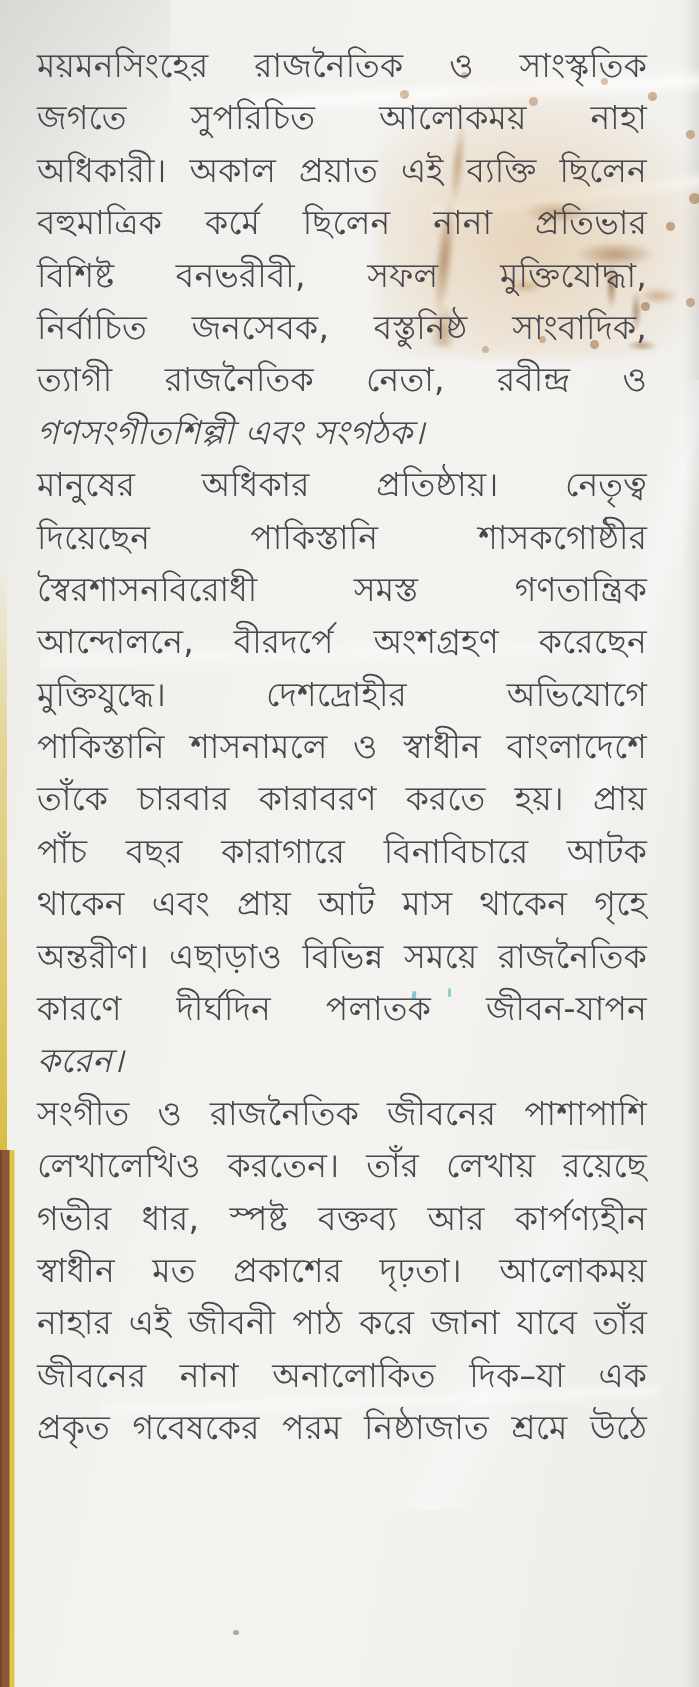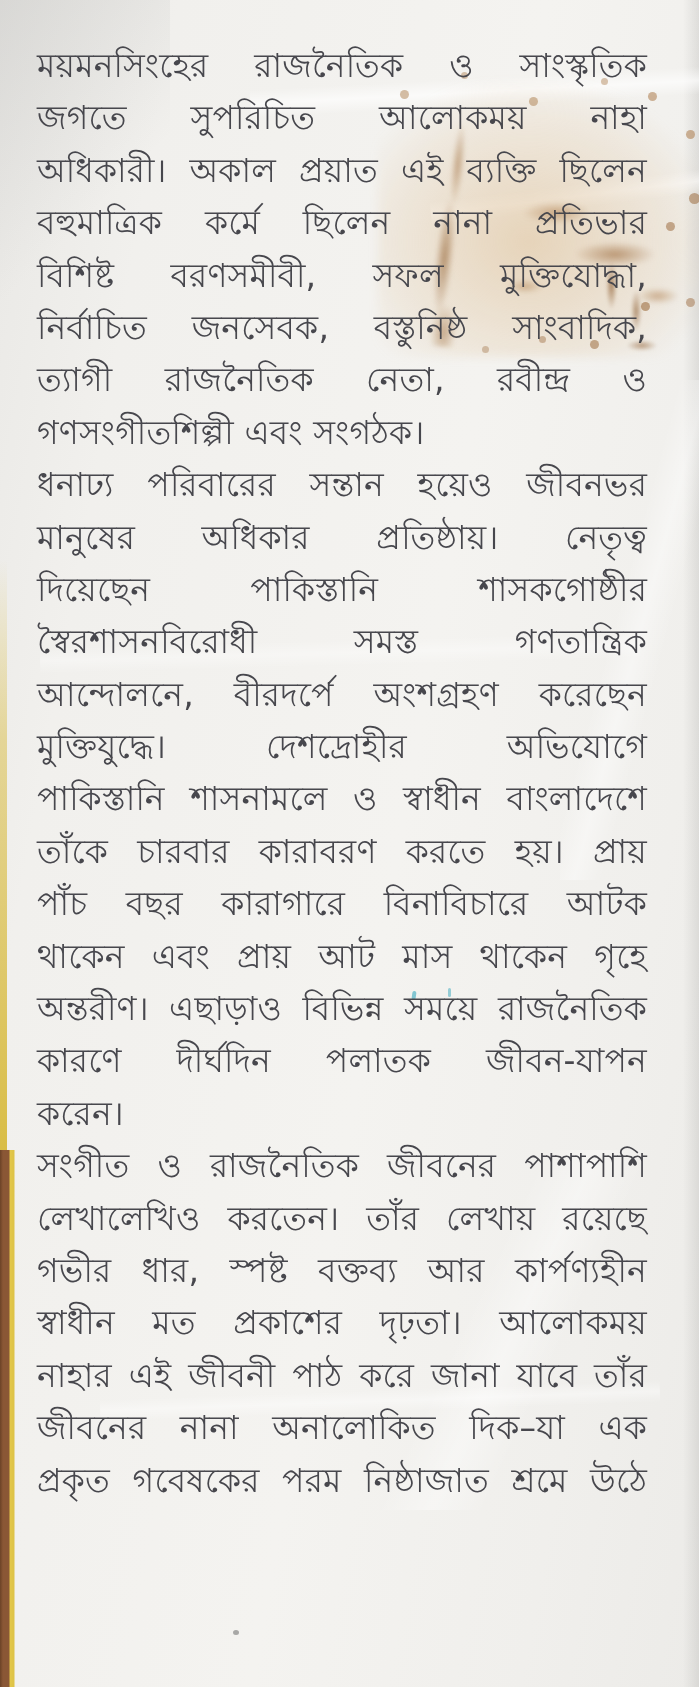--- a/index.html
+++ b/index.html
@@ -93,21 +93,21 @@
     letter-spacing: 0.2px;
   }
   .line {
     height: 52.4px;
     line-height: 52.4px;
     text-align: justify;
     text-align-last: justify;
     white-space: nowrap;
     overflow: visible;
   }
-  .line.end { text-align-last: left; }
+  .line.end { text-align-last: left; font-style: italic; }
 </style>
 </head>
 <body>
 
 <div class="page">
 
   <div class="overlay shade-top-left"></div>
   <div class="overlay shade-right-edge"></div>
   <div class="overlay sheen-1"></div>
   <div class="overlay sheen-2"></div>
@@ -128,27 +128,26 @@
   <div class="overlay speck-cyan-1"></div>
   <div class="overlay speck-cyan-2"></div>
   <div class="overlay dot-gray"></div>
 
   <div class="text-block">
     <div class="para">
       <div class="line">ময়মনসিংহের রাজনৈতিক ও সাংস্কৃতিক</div>
       <div class="line">জগতে সুপরিচিত আলোকময় নাহা</div>
       <div class="line">অধিকারী। অকাল প্রয়াত এই ব্যক্তি ছিলেন</div>
       <div class="line">বহুমাত্রিক কর্মে ছিলেন নানা প্রতিভার</div>
-      <div class="line">বিশিষ্ট বরণসমীবী, সফল মুক্তিযোদ্ধা,</div>
+      <div class="line">বিশিষ্ট বনভরীবী, সফল মুক্তিযোদ্ধা,</div>
       <div class="line">নির্বাচিত জনসেবক, বস্তুনিষ্ঠ সাংবাদিক,</div>
       <div class="line">ত্যাগী রাজনৈতিক নেতা, রবীন্দ্র ও</div>
       <div class="line end">গণসংগীতশিল্পী এবং সংগঠক।</div>
     </div>
     <div class="para">
-      <div class="line">ধনাঢ্য পরিবারের সন্তান হয়েও জীবনভর</div>
       <div class="line">মানুষের অধিকার প্রতিষ্ঠায়। নেতৃত্ব</div>
       <div class="line">দিয়েছেন পাকিস্তানি শাসকগোষ্ঠীর</div>
       <div class="line">স্বৈরশাসনবিরোধী সমস্ত গণতান্ত্রিক</div>
       <div class="line">আন্দোলনে, বীরদর্পে অংশগ্রহণ করেছেন</div>
       <div class="line">মুক্তিযুদ্ধে। দেশদ্রোহীর অভিযোগে</div>
       <div class="line">পাকিস্তানি শাসনামলে ও স্বাধীন বাংলাদেশে</div>
       <div class="line">তাঁকে চারবার কারাবরণ করতে হয়। প্রায়</div>
       <div class="line">পাঁচ বছর কারাগারে বিনাবিচারে আটক</div>
       <div class="line">থাকেন এবং প্রায় আট মাস থাকেন গৃহে</div>
       <div class="line">অন্তরীণ। এছাড়াও বিভিন্ন সময়ে রাজনৈতিক</div>

